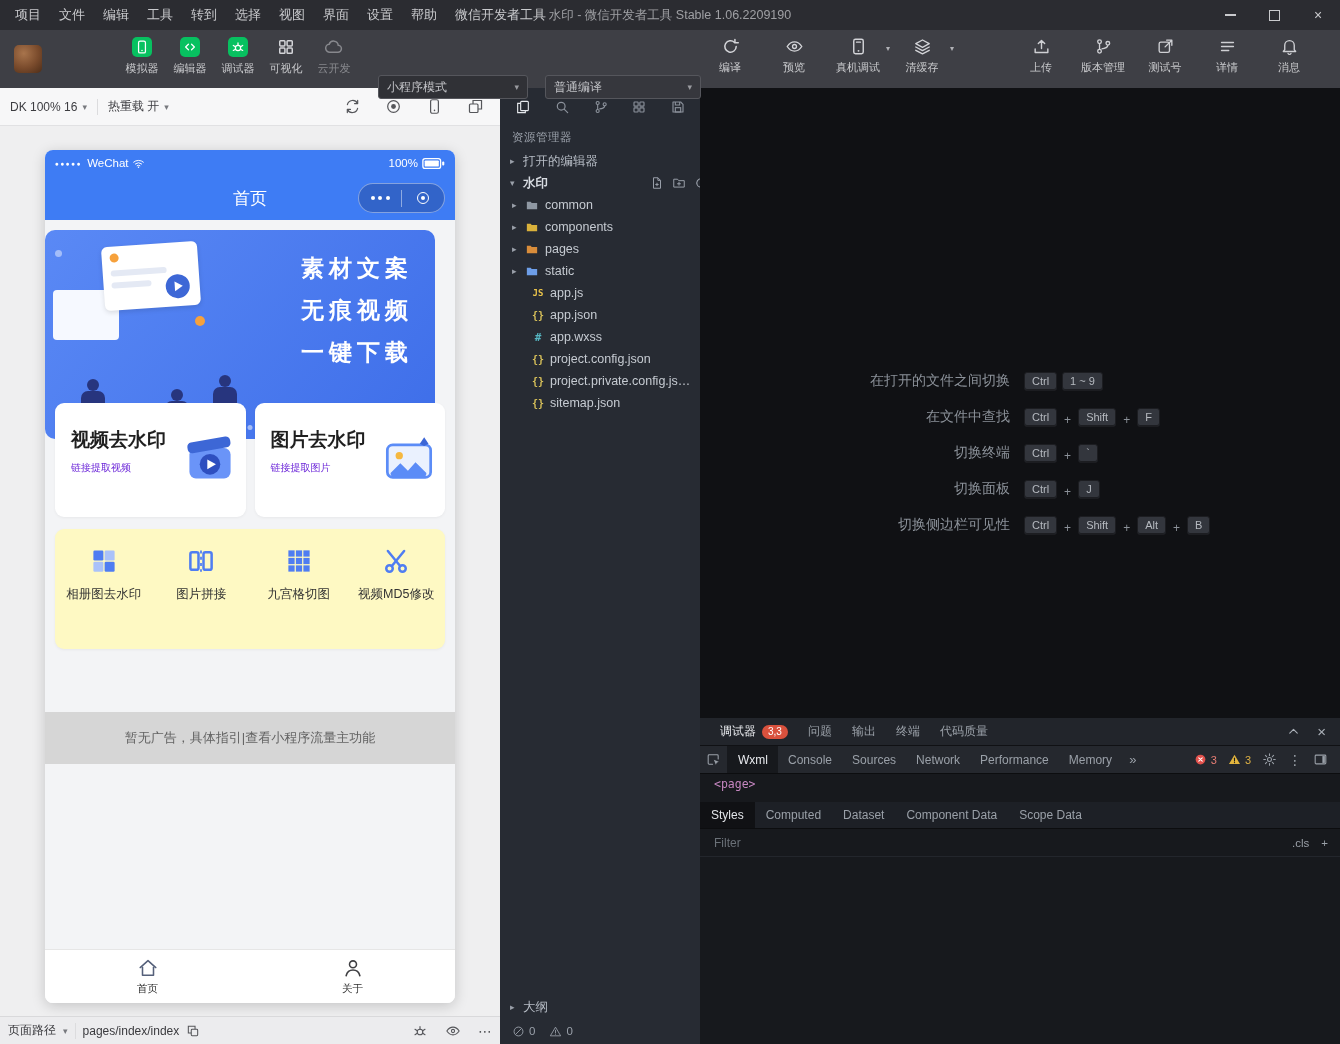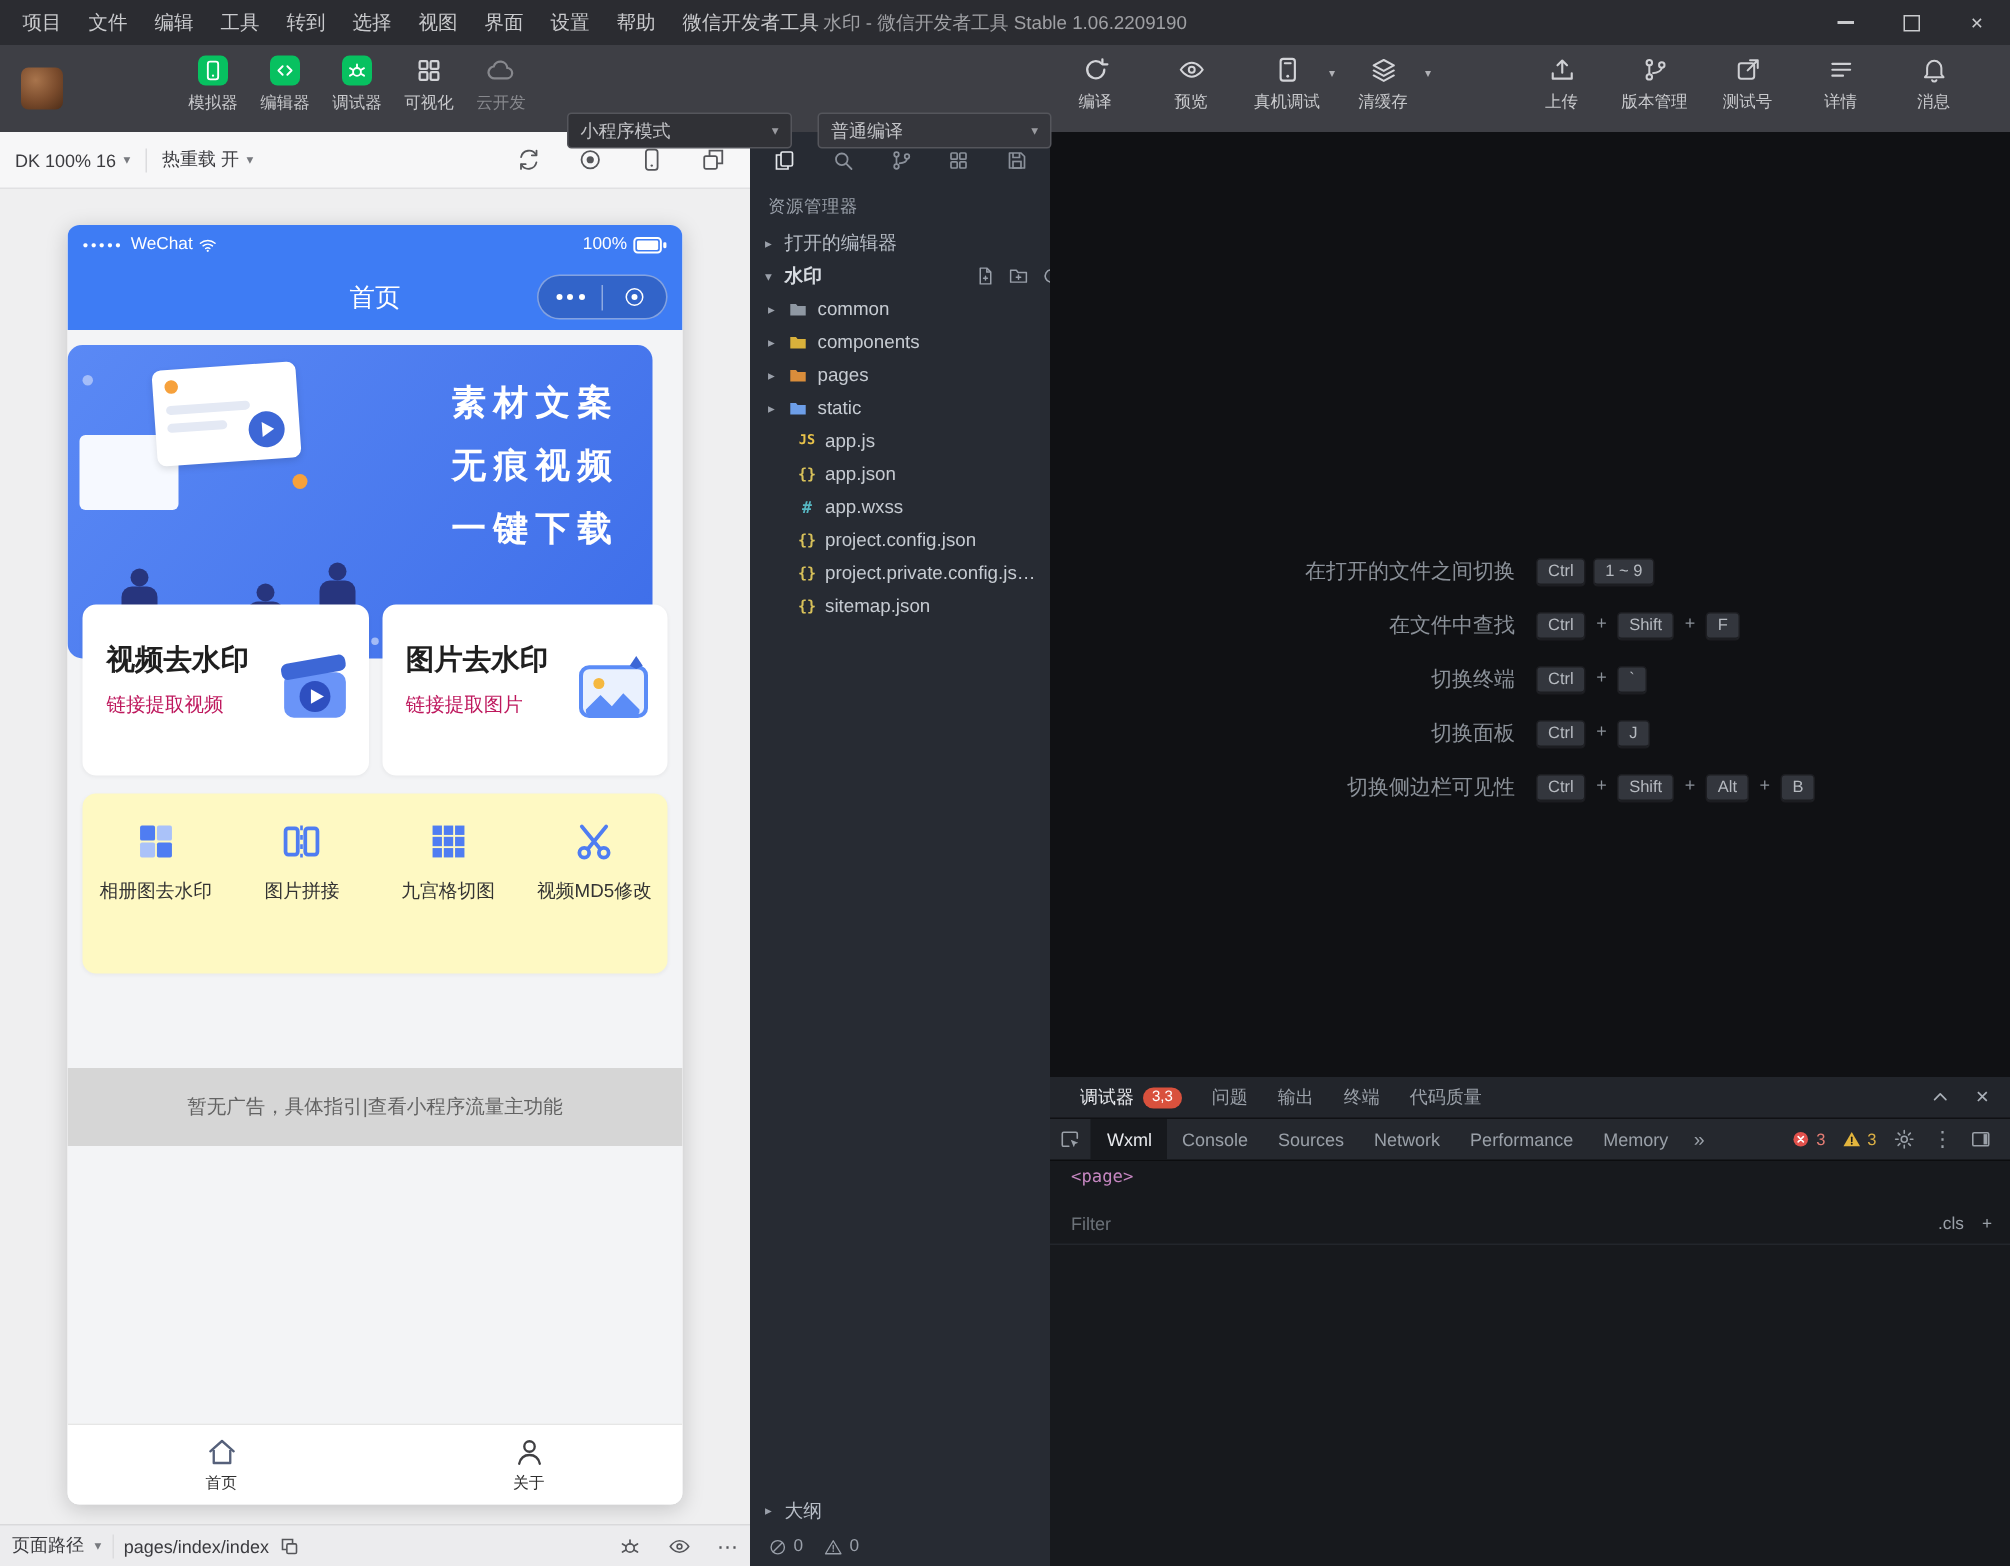--- a/index.html
+++ b/index.html
@@ -94,21 +94,21 @@
   .il-p{position:absolute;bottom:14px;width:24px;height:34px;background:#27357e;border-radius:7px 7px 3px 3px}
   .il-p::before{content:"";position:absolute;top:-12px;left:6px;width:12px;height:12px;border-radius:50%;background:#27357e}
   .il-p.p1{left:36px}.il-p.p2{left:120px;height:28px;bottom:10px}.il-p.p3{left:168px;height:38px}
   .il-acc{position:absolute;border-radius:50%}
   .il-acc.a1{left:150px;top:86px;width:10px;height:10px;background:#f6a13c}
   .il-acc.a2{left:10px;top:20px;width:7px;height:7px;background:rgba(255,255,255,.45)}
 
   .cards{position:absolute;left:10px;top:183px;width:390px;display:flex;gap:9px}
   .card{flex:1;height:114px;background:#fff;border-radius:9px;position:relative;box-shadow:0 1px 3px rgba(0,0,0,.05)}
   .card-title{position:absolute;left:16px;top:24px;font-size:19px;font-weight:bold;color:#1f1f1f}
-  .card-sub{position:absolute;left:16px;top:58px;font-size:13px;color:#be185d}
+  .card-sub{position:absolute;left:16px;top:58px;font-size:10px;color:#6d28d9}
   .card-ic{position:absolute;right:10px;top:31px;width:52px;height:52px}
 
   .toolscard{position:absolute;left:10px;top:309px;width:390px;height:120px;background:#fef9c3;border-radius:9px;box-shadow:0 1px 3px rgba(0,0,0,.05)}
   .tools-row{display:flex;padding-top:17px}
   .tool{flex:1;display:flex;flex-direction:column;align-items:center;gap:10px}
   .tool-ic{width:30px;height:30px}
   .tool-lb{font-size:12.5px;color:#333;white-space:nowrap}
   .tut{position:absolute;left:0;right:0;bottom:11px;display:flex;align-items:center;justify-content:center;gap:10px}
   .tut-line{width:74px;height:1px;background:#6f92f4}
   .tut-text{color:#4c79f0;font-size:13.5px}
@@ -155,21 +155,21 @@
   .exp-status{position:absolute;left:0;bottom:0;width:200px;height:26px;display:flex;align-items:center;gap:4px;
               padding-left:12px;color:#9aa0aa;font-size:11.5px;box-sizing:border-box}
   .st-ic{width:13px;height:13px}
   .st-gap{width:6px}
 
   
   .editor{position:absolute;left:700px;top:88px;width:640px;height:630px;background:#101114}
   .shortcuts{position:absolute;left:0;top:282px;width:640px;display:flex;flex-direction:column;gap:14px}
   .sc-row{display:flex;align-items:center;height:22px}
   .sc-label{width:310px;text-align:right;color:#8b9199;font-size:14px;flex:0 0 310px}
-  .sc-keys{padding-left:14px;display:flex;align-items:flex-start;gap:5px}
+  .sc-keys{padding-left:14px;display:flex;align-items:flex-end;gap:5px}
   .kbd{background:#33363d;border:1px solid #1c1d21;border-radius:3px;padding:2px 7px 3px;font-size:11px;color:#b6bac0;
        box-shadow:inset 0 -1px 0 #1c1d21;white-space:nowrap}
   .sc-plus{color:#8b9199;font-size:12px;margin:0 2px}
 
   
   .debug{position:absolute;left:700px;top:718px;width:640px;height:326px;background:#17191d;color:#9aa0a8;font-size:12px}
   .dbg-tabs{height:27px;background:#22252b;display:flex;align-items:center;padding-left:10px;border-bottom:1px solid #101114}
   .dbg-tab{display:flex;align-items:center;gap:6px;padding:0 10px;height:100%}
   .dbg-tab.active{color:#e8eaee}
   .dbg-badge{background:#d9513d;color:#fff;font-size:10px;border-radius:8px;padding:1px 6px;line-height:12px}
@@ -918,20 +918,27 @@
             <svg viewBox="0 0 24 24">
               <rect x="3.5" y="5" width="17" height="14" rx="1.5" fill="none" stroke="currentColor" stroke-width="1.7"></rect>
               <rect x="15" y="6.5" width="4" height="11" fill="currentColor"></rect>
             </svg>
           </span>
       </div>
     </div>
     <div class="dt-elem">
       <span>&lt;page&gt;</span>
     </div>
+    <div class="panel-tabs" id="pt-tabs">
+        <div class="pt-tab active">Styles</div>
+        <div class="pt-tab">Computed</div>
+        <div class="pt-tab">Dataset</div>
+        <div class="pt-tab">Component Data</div>
+        <div class="pt-tab">Scope Data</div>
+      </div>
     <div class="filter-row">
       <input class="filter-input" placeholder="Filter" style="">
       <div class="filter-right">
         <span>.cls</span>
         <span>+</span>
       </div>
     </div>
   </div>
 
 </div>

